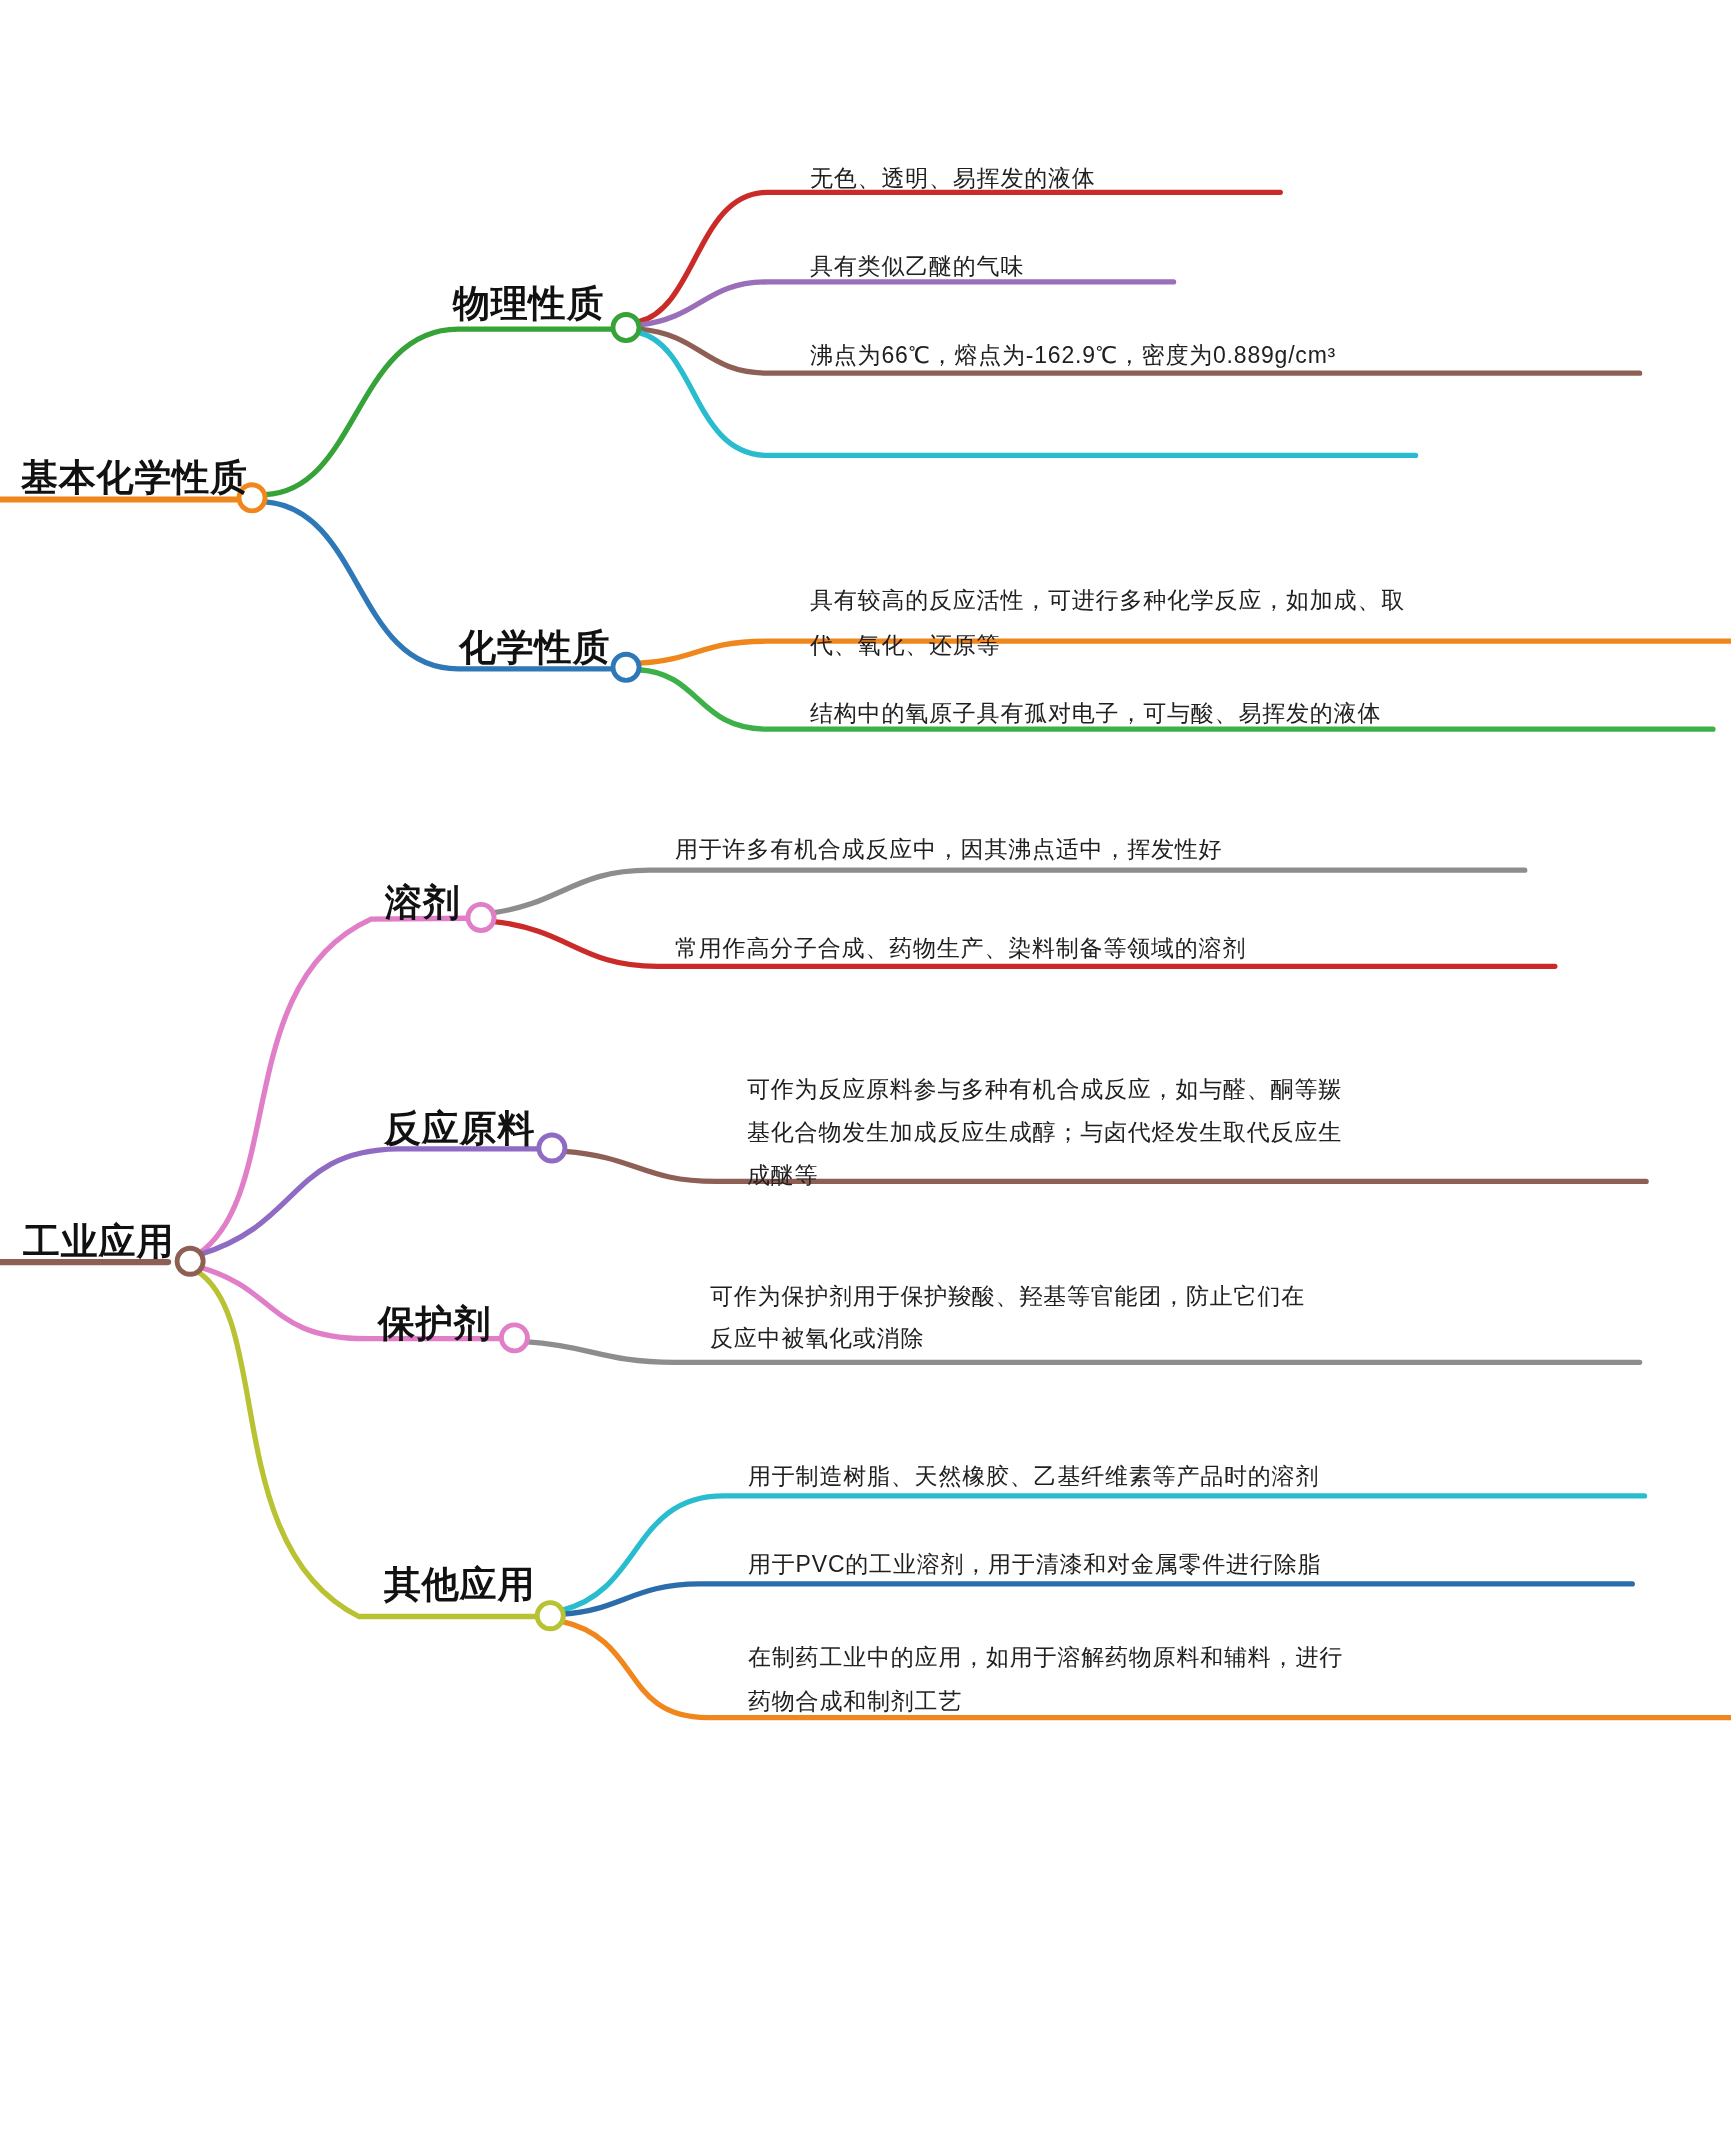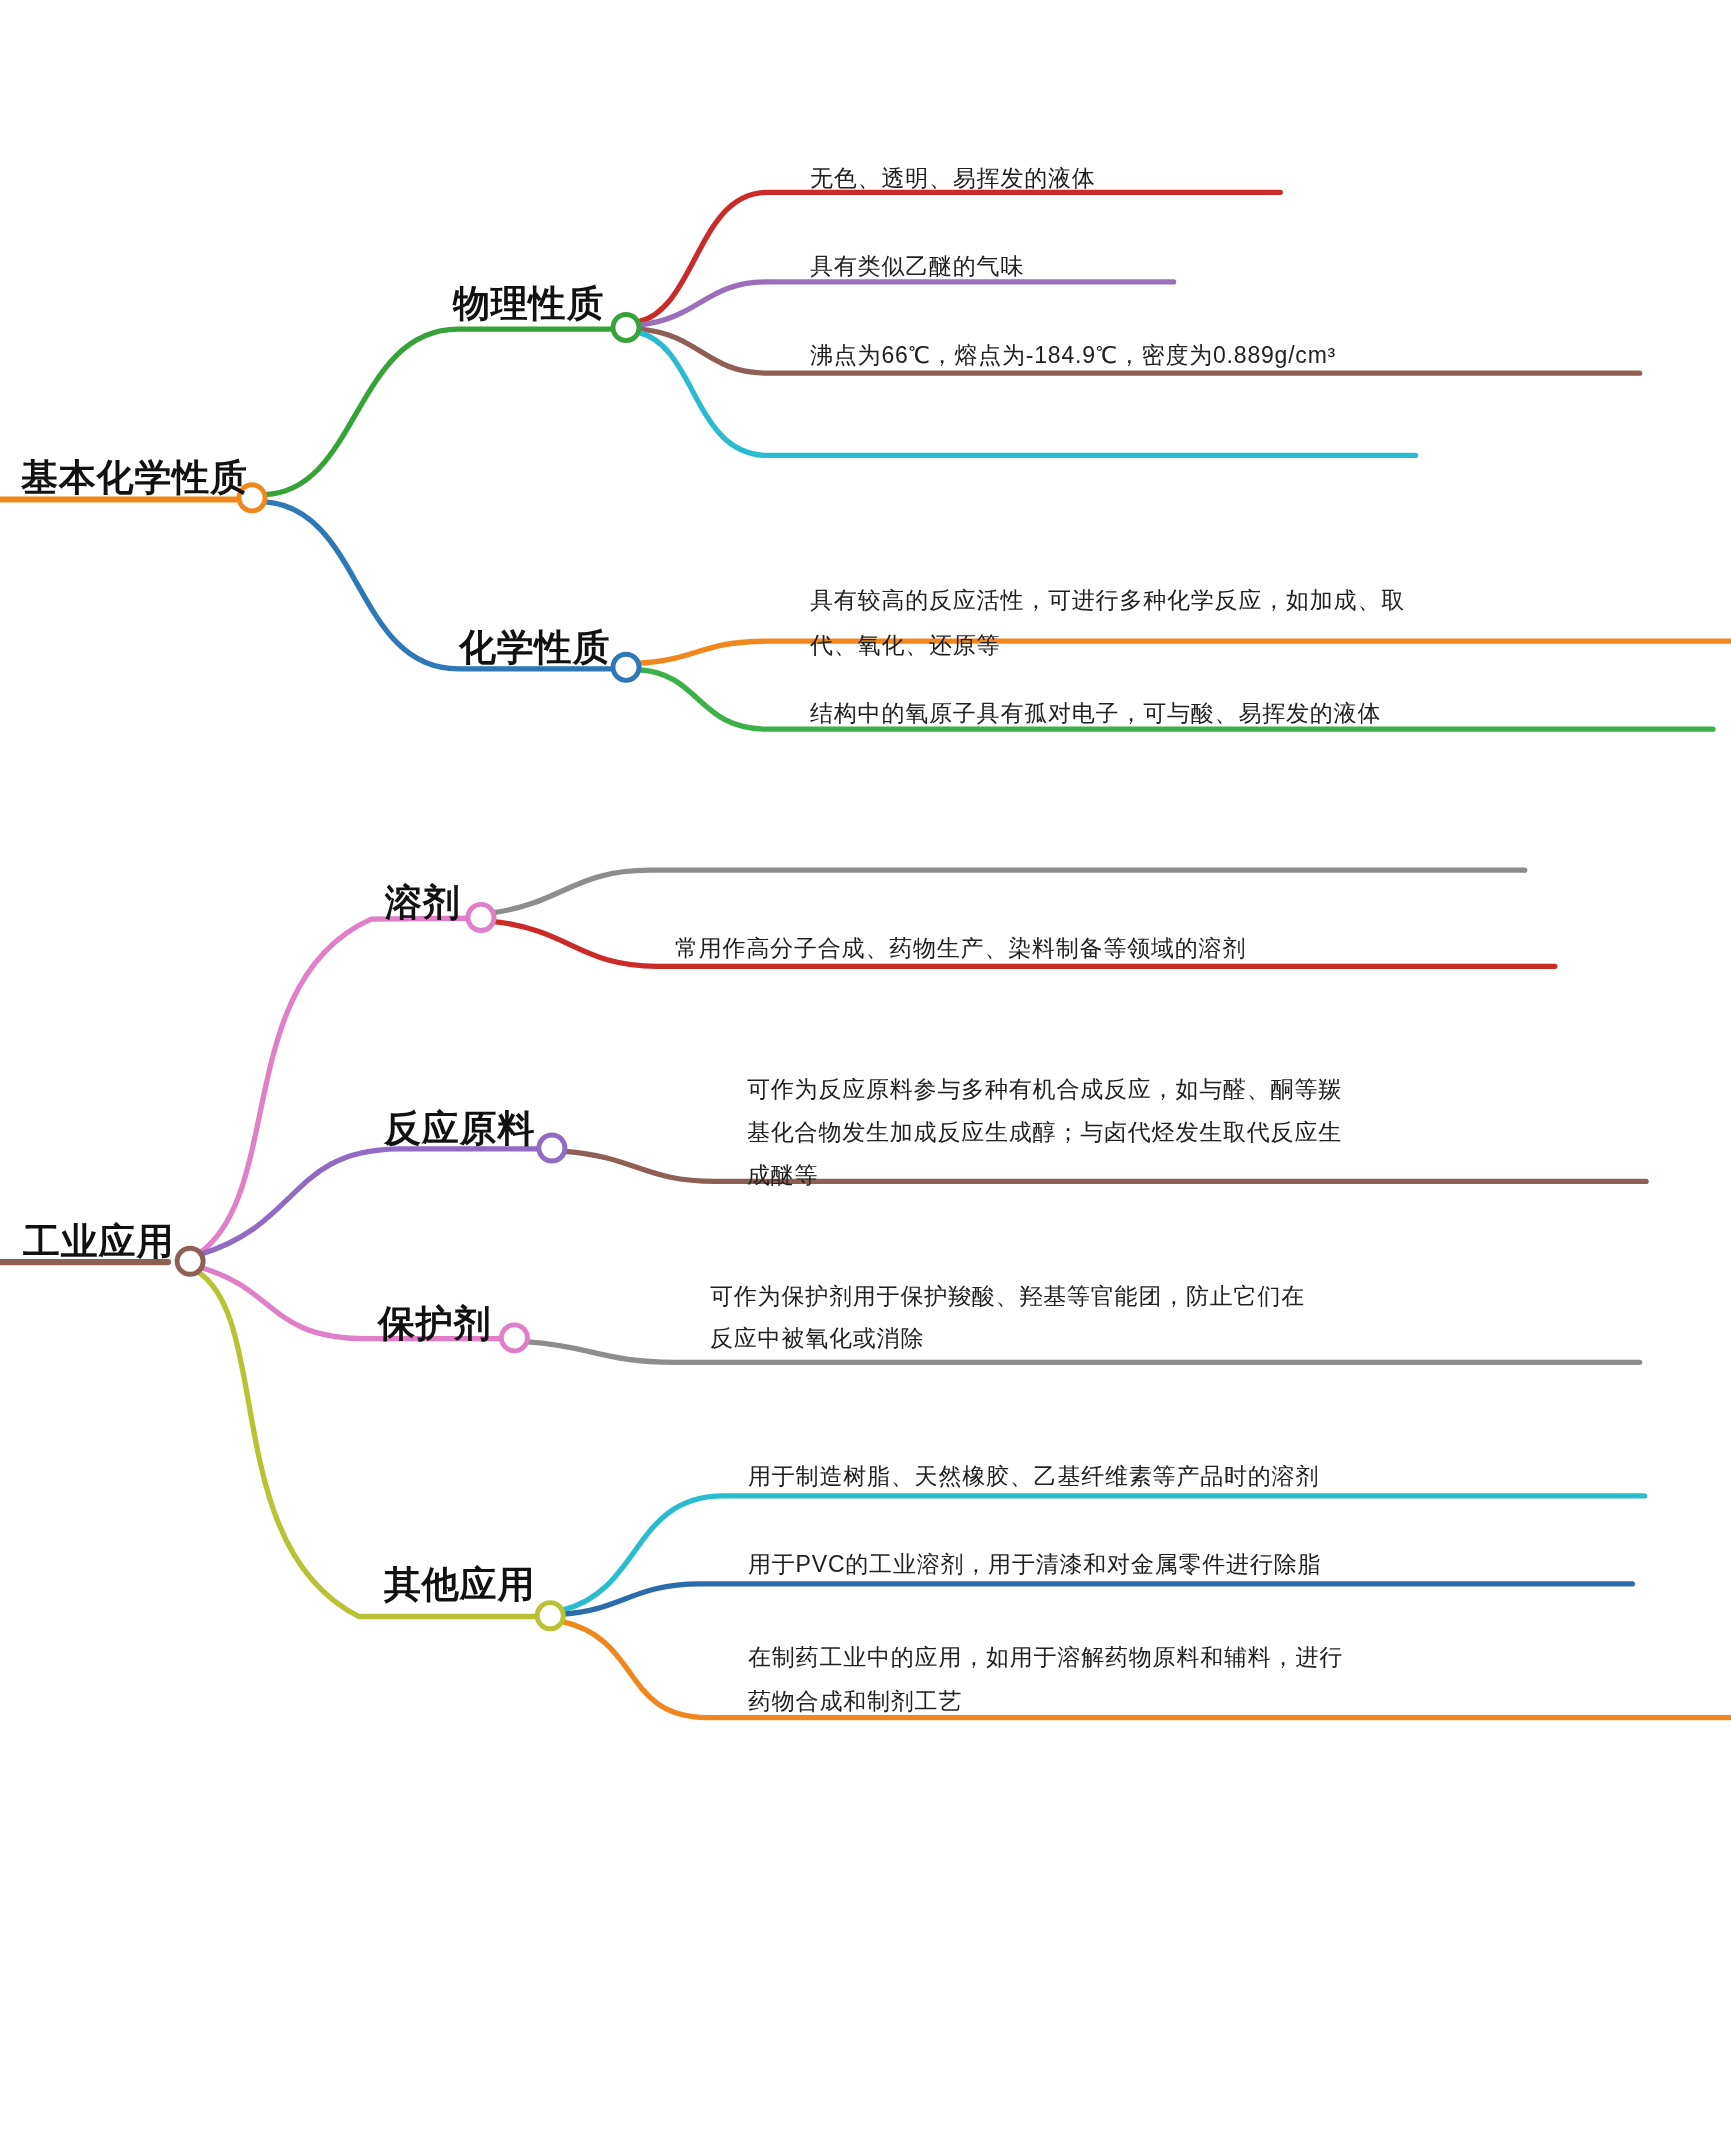--- a/index.html
+++ b/index.html
@@ -86,25 +86,26 @@
   <div class="node-label" style="left:459px;top:623px;">化学性质</div>
 
   <div class="node-label" style="left:23px;top:1217px;">工业应用</div>
   <div class="node-label" style="left:385px;top:878px;">溶剂</div>
   <div class="node-label" style="left:384px;top:1104px;">反应原料</div>
   <div class="node-label" style="left:378px;top:1299px;">保护剂</div>
   <div class="node-label" style="left:384px;top:1560px;">其他应用</div>
 
   <div class="leaf-text" style="left:810px;top:156px;">无色、透明、易挥发的液体</div>
   <div class="leaf-text" style="left:810px;top:244px;">具有类似乙醚的气味</div>
-  <div class="leaf-text" style="left:810px;top:333px;">沸点为66℃，熔点为-184.9℃，密度为0.889g/cm³</div>
+  <div class="leaf-text" style="left:810px;top:333px;">沸点为66℃，熔点为-162.9℃，密度为0.889g/cm³</div>
   <div class="leaf-text" style="left:810px;top:578px;">具有较高的反应活性，可进行多种化学反应，如加成、取
 代、氧化、还原等</div>
   <div class="leaf-text" style="left:810px;top:691px;">结构中的氧原子具有孤对电子，可与酸、易挥发的液体</div>
 
+  <div class="leaf-text" style="left:675px;top:827px;">用于许多有机合成反应中，因其沸点适中，挥发性好</div>
   <div class="leaf-text" style="left:675px;top:926px;">常用作高分子合成、药物生产、染料制备等领域的溶剂</div>
   <div class="leaf-text" style="left:747px;top:1052px;line-height:43px;margin-top:16px;">可作为反应原料参与多种有机合成反应，如与醛、酮等羰
 基化合物发生加成反应生成醇；与卤代烃发生取代反应生
 成醚等</div>
   <div class="leaf-text" style="left:710px;top:1275px;line-height:42px;">可作为保护剂用于保护羧酸、羟基等官能团，防止它们在
 反应中被氧化或消除</div>
   <div class="leaf-text" style="left:748px;top:1454px;">用于制造树脂、天然橡胶、乙基纤维素等产品时的溶剂</div>
   <div class="leaf-text" style="left:748px;top:1542px;">用于PVC的工业溶剂，用于清漆和对金属零件进行除脂</div>
   <div class="leaf-text" style="left:748px;top:1635px;line-height:44px;">在制药工业中的应用，如用于溶解药物原料和辅料，进行
 药物合成和制剂工艺</div>

